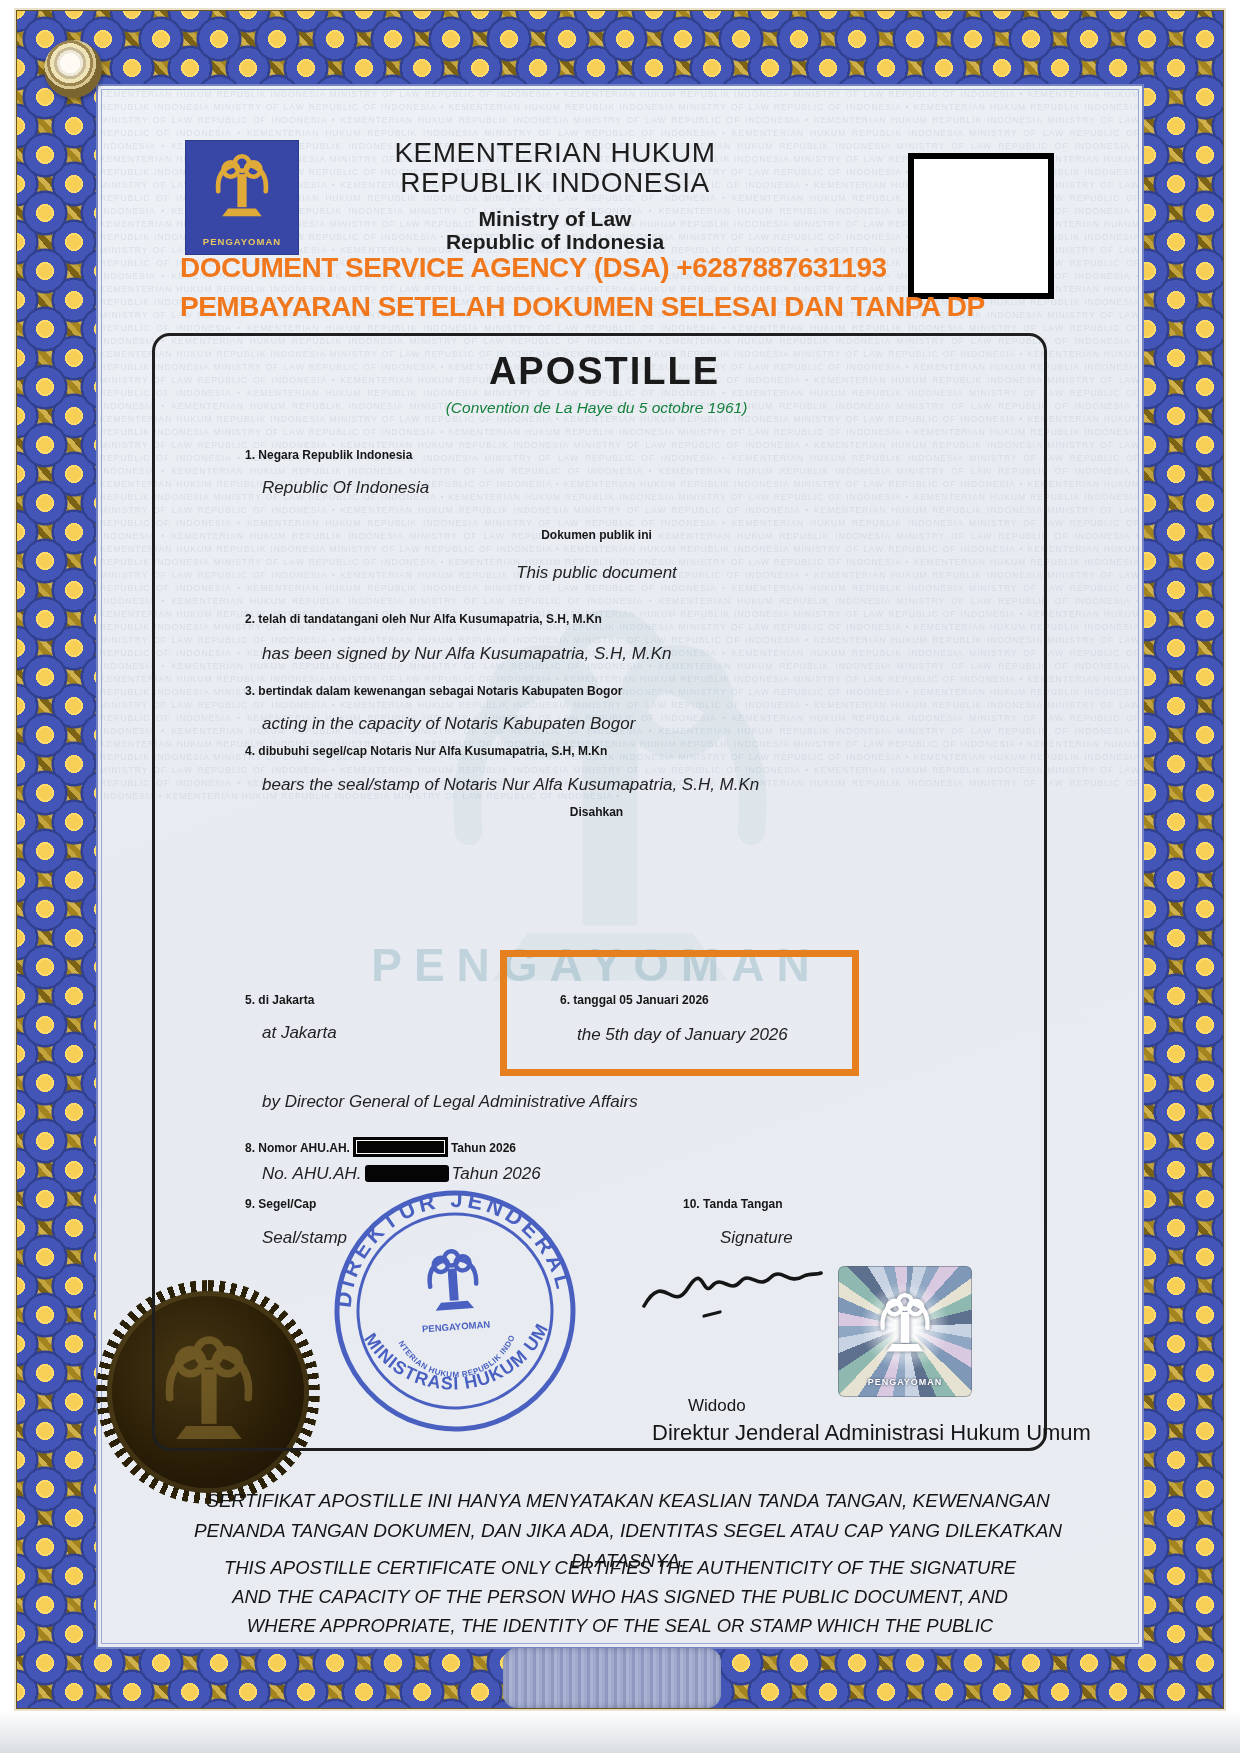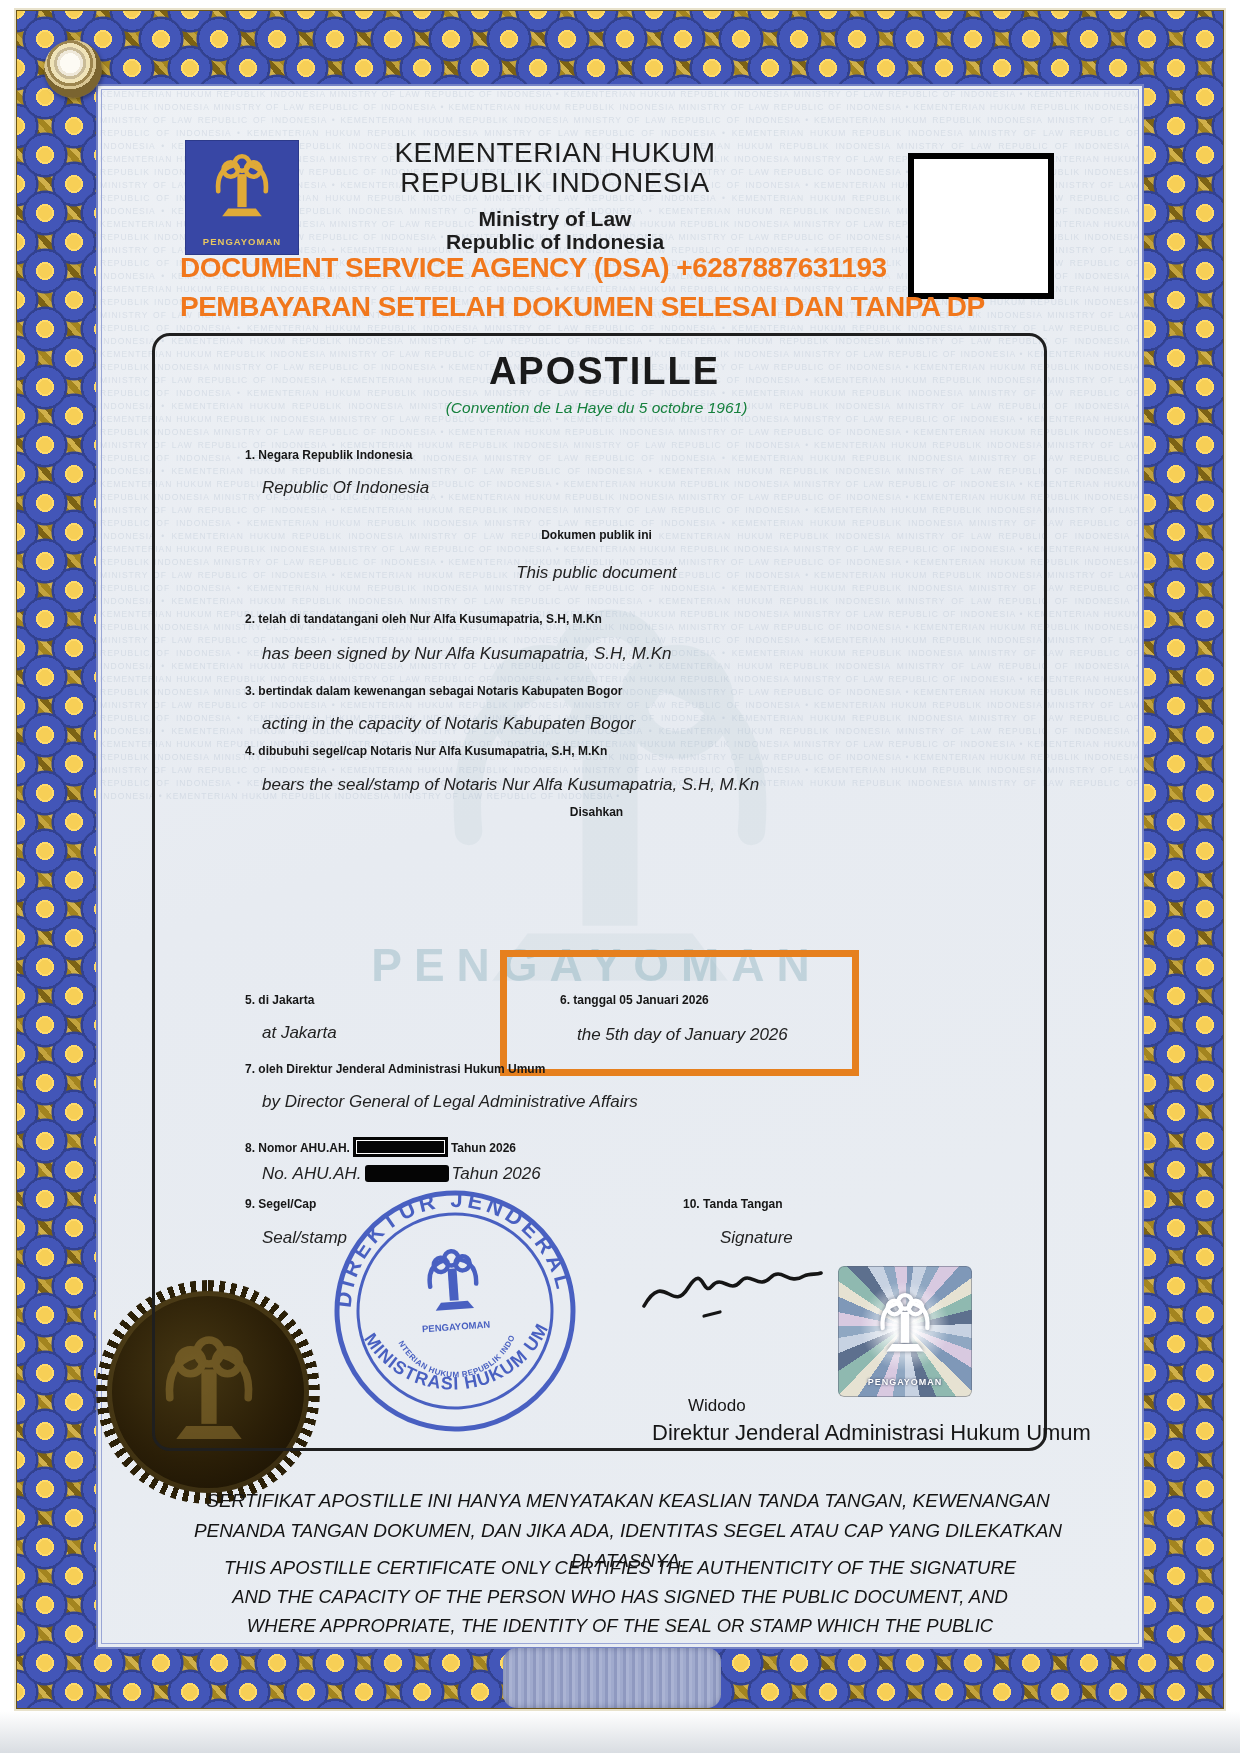--- a/index.html
+++ b/index.html
@@ -174,21 +174,20 @@
   <div class="line i" style="left:262px;top:775px">bears the seal/stamp of Notaris Nur Alfa Kusumapatria, S.H, M.Kn</div>
 
   <div class="line b centered" style="top:805px">Disahkan</div>
 
   <div class="orange-box"></div>
   <div class="line b" style="left:245px;top:993px">5. di Jakarta</div>
   <div class="line i" style="left:262px;top:1023px">at Jakarta</div>
   <div class="line b" style="left:560px;top:993px">6. tanggal 05 Januari 2026</div>
   <div class="line i" style="left:577px;top:1025px">the 5th day of January 2026</div>
 
-  <div class="line b" style="left:245px;top:1062px">7. oleh Direktur Jenderal Administrasi Hukum Umum</div>
   <div class="line i" style="left:262px;top:1092px">by Director General of Legal Administrative Affairs</div>
 
   <div class="line b" style="left:245px;top:1137px"><span>8. Nomor AHU.AH.</span><span class="redact-bar bar1"></span><span>Tahun 2026</span></div>
   <div class="line i" style="left:262px;top:1164px"><span>No. AHU.AH.</span><span class="redact-bar bar2"></span><span>Tahun 2026</span></div>
 
   <div class="line b" style="left:245px;top:1197px">9. Segel/Cap</div>
   <div class="line i" style="left:262px;top:1228px">Seal/stamp</div>
   <div class="line b" style="left:683px;top:1197px">10. Tanda Tangan</div>
   <div class="line i" style="left:720px;top:1228px">Signature</div>
 

